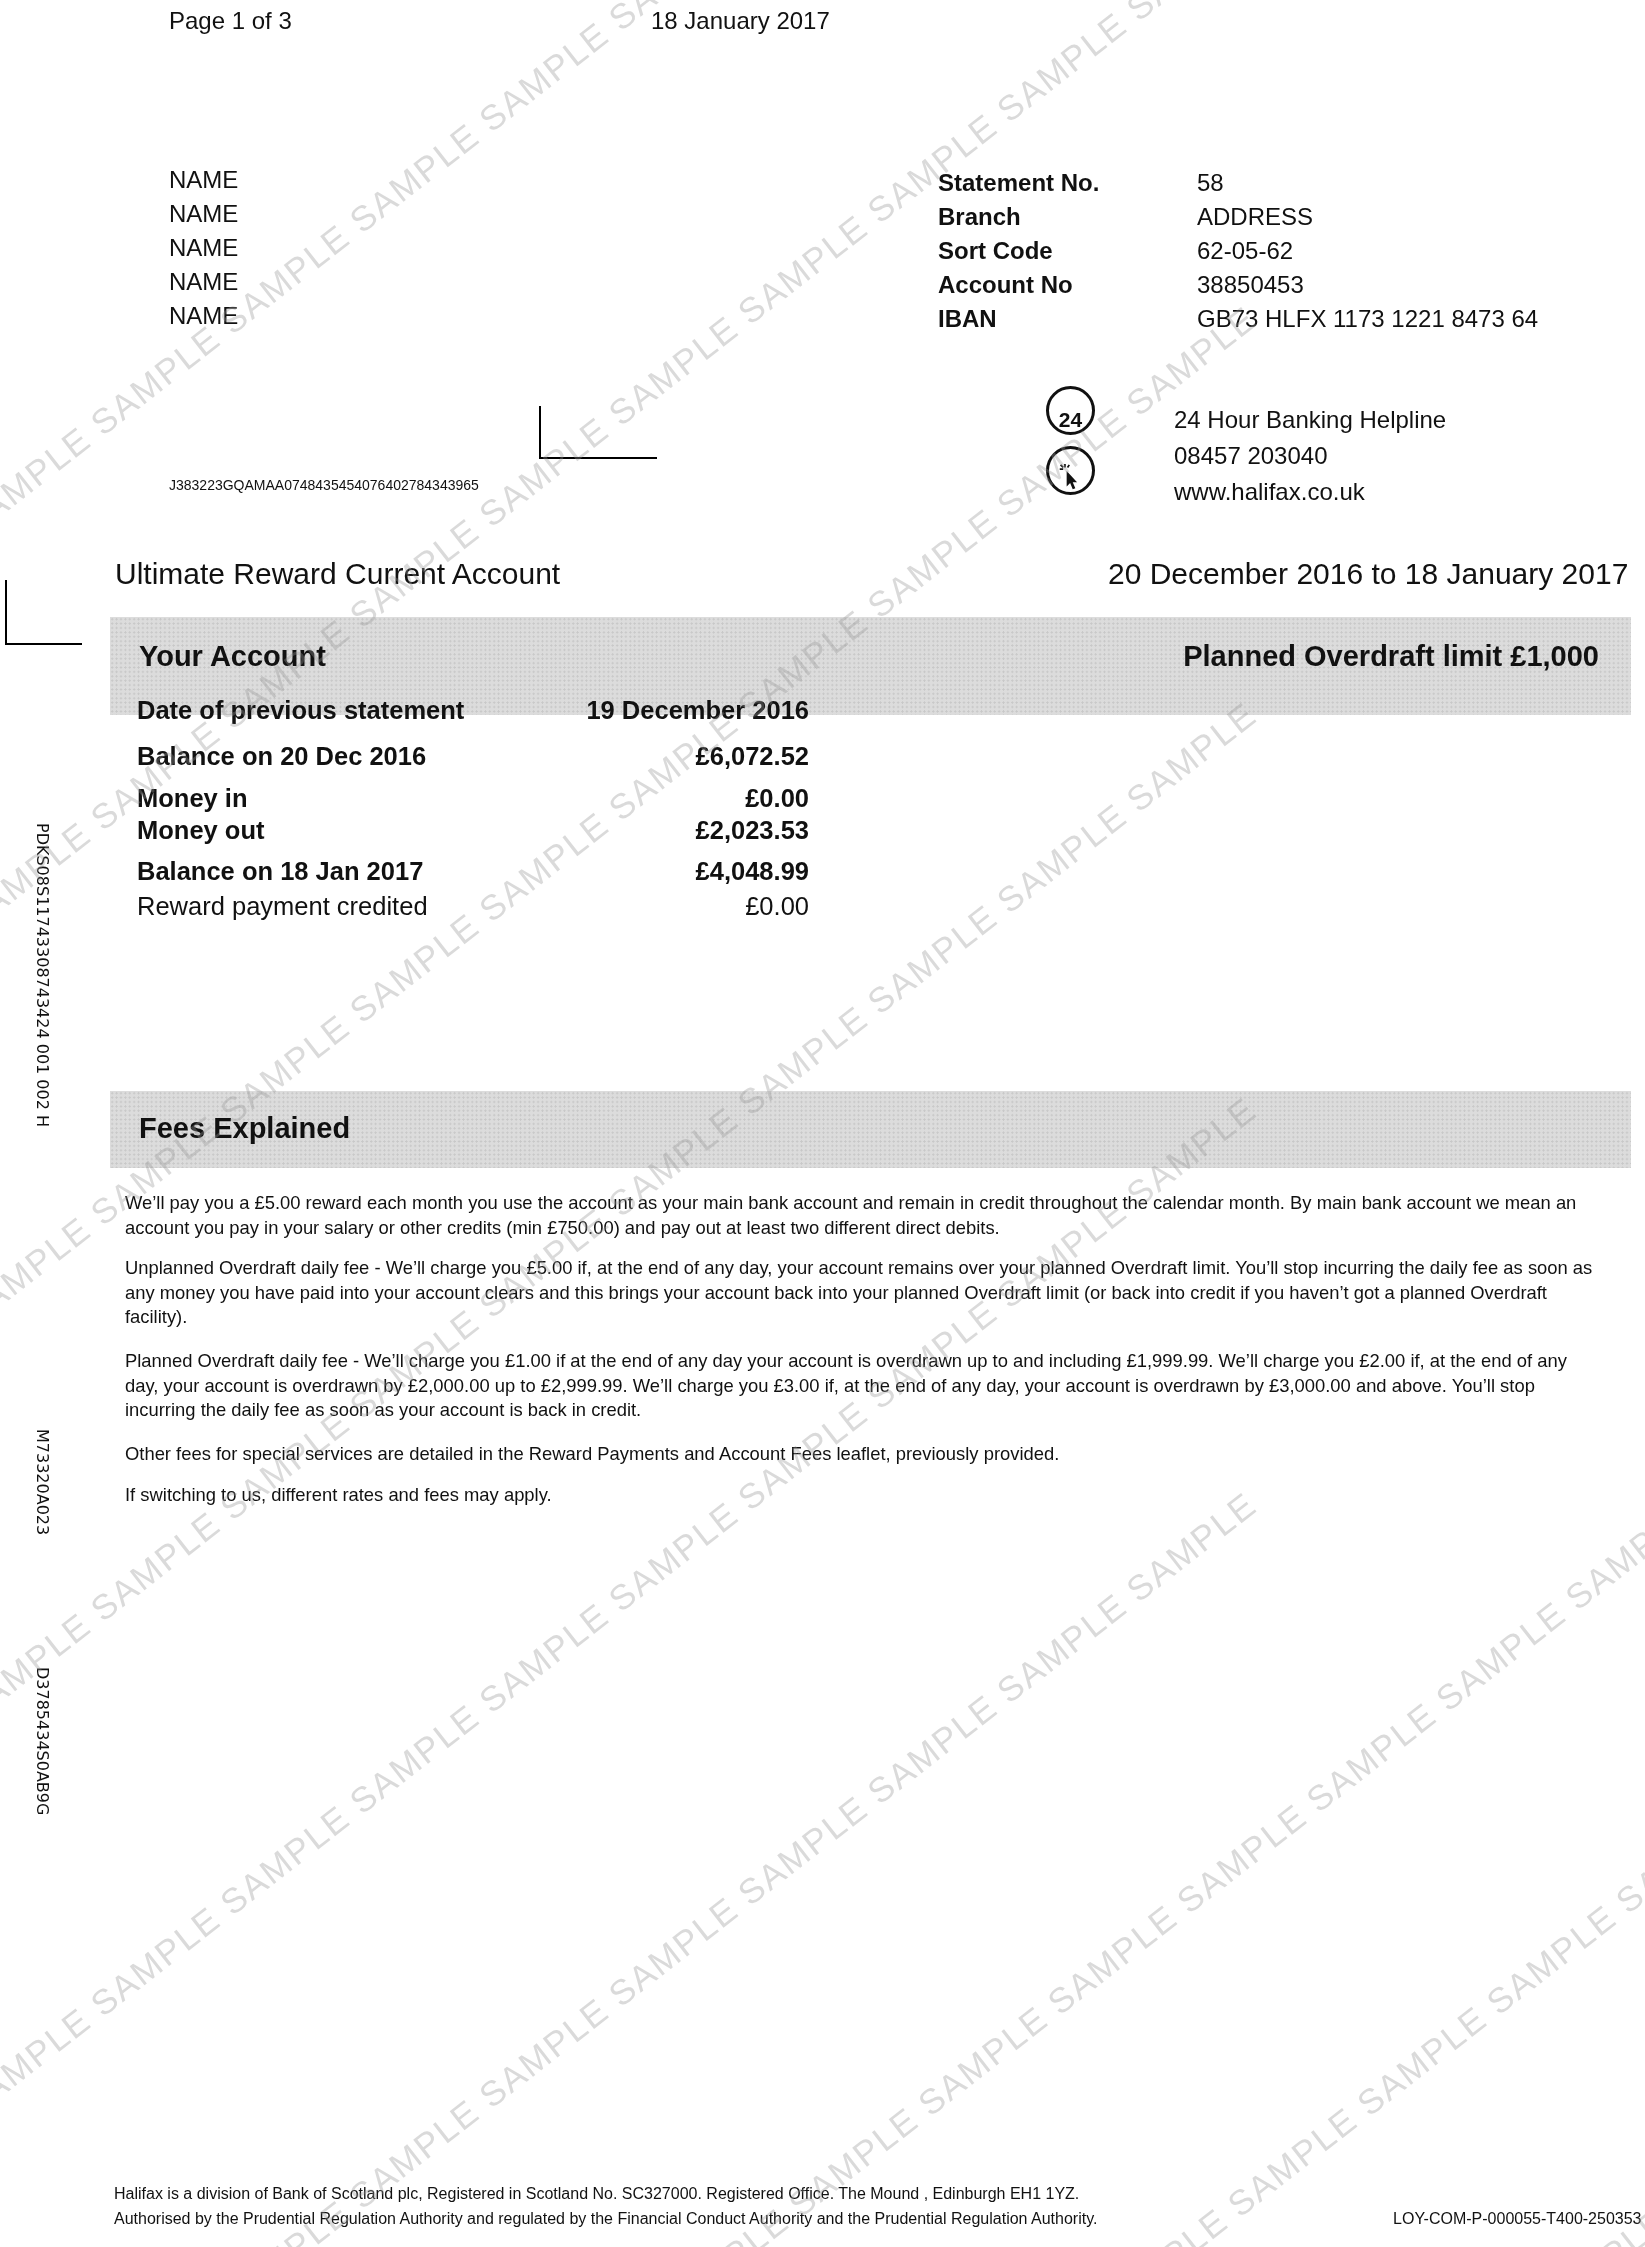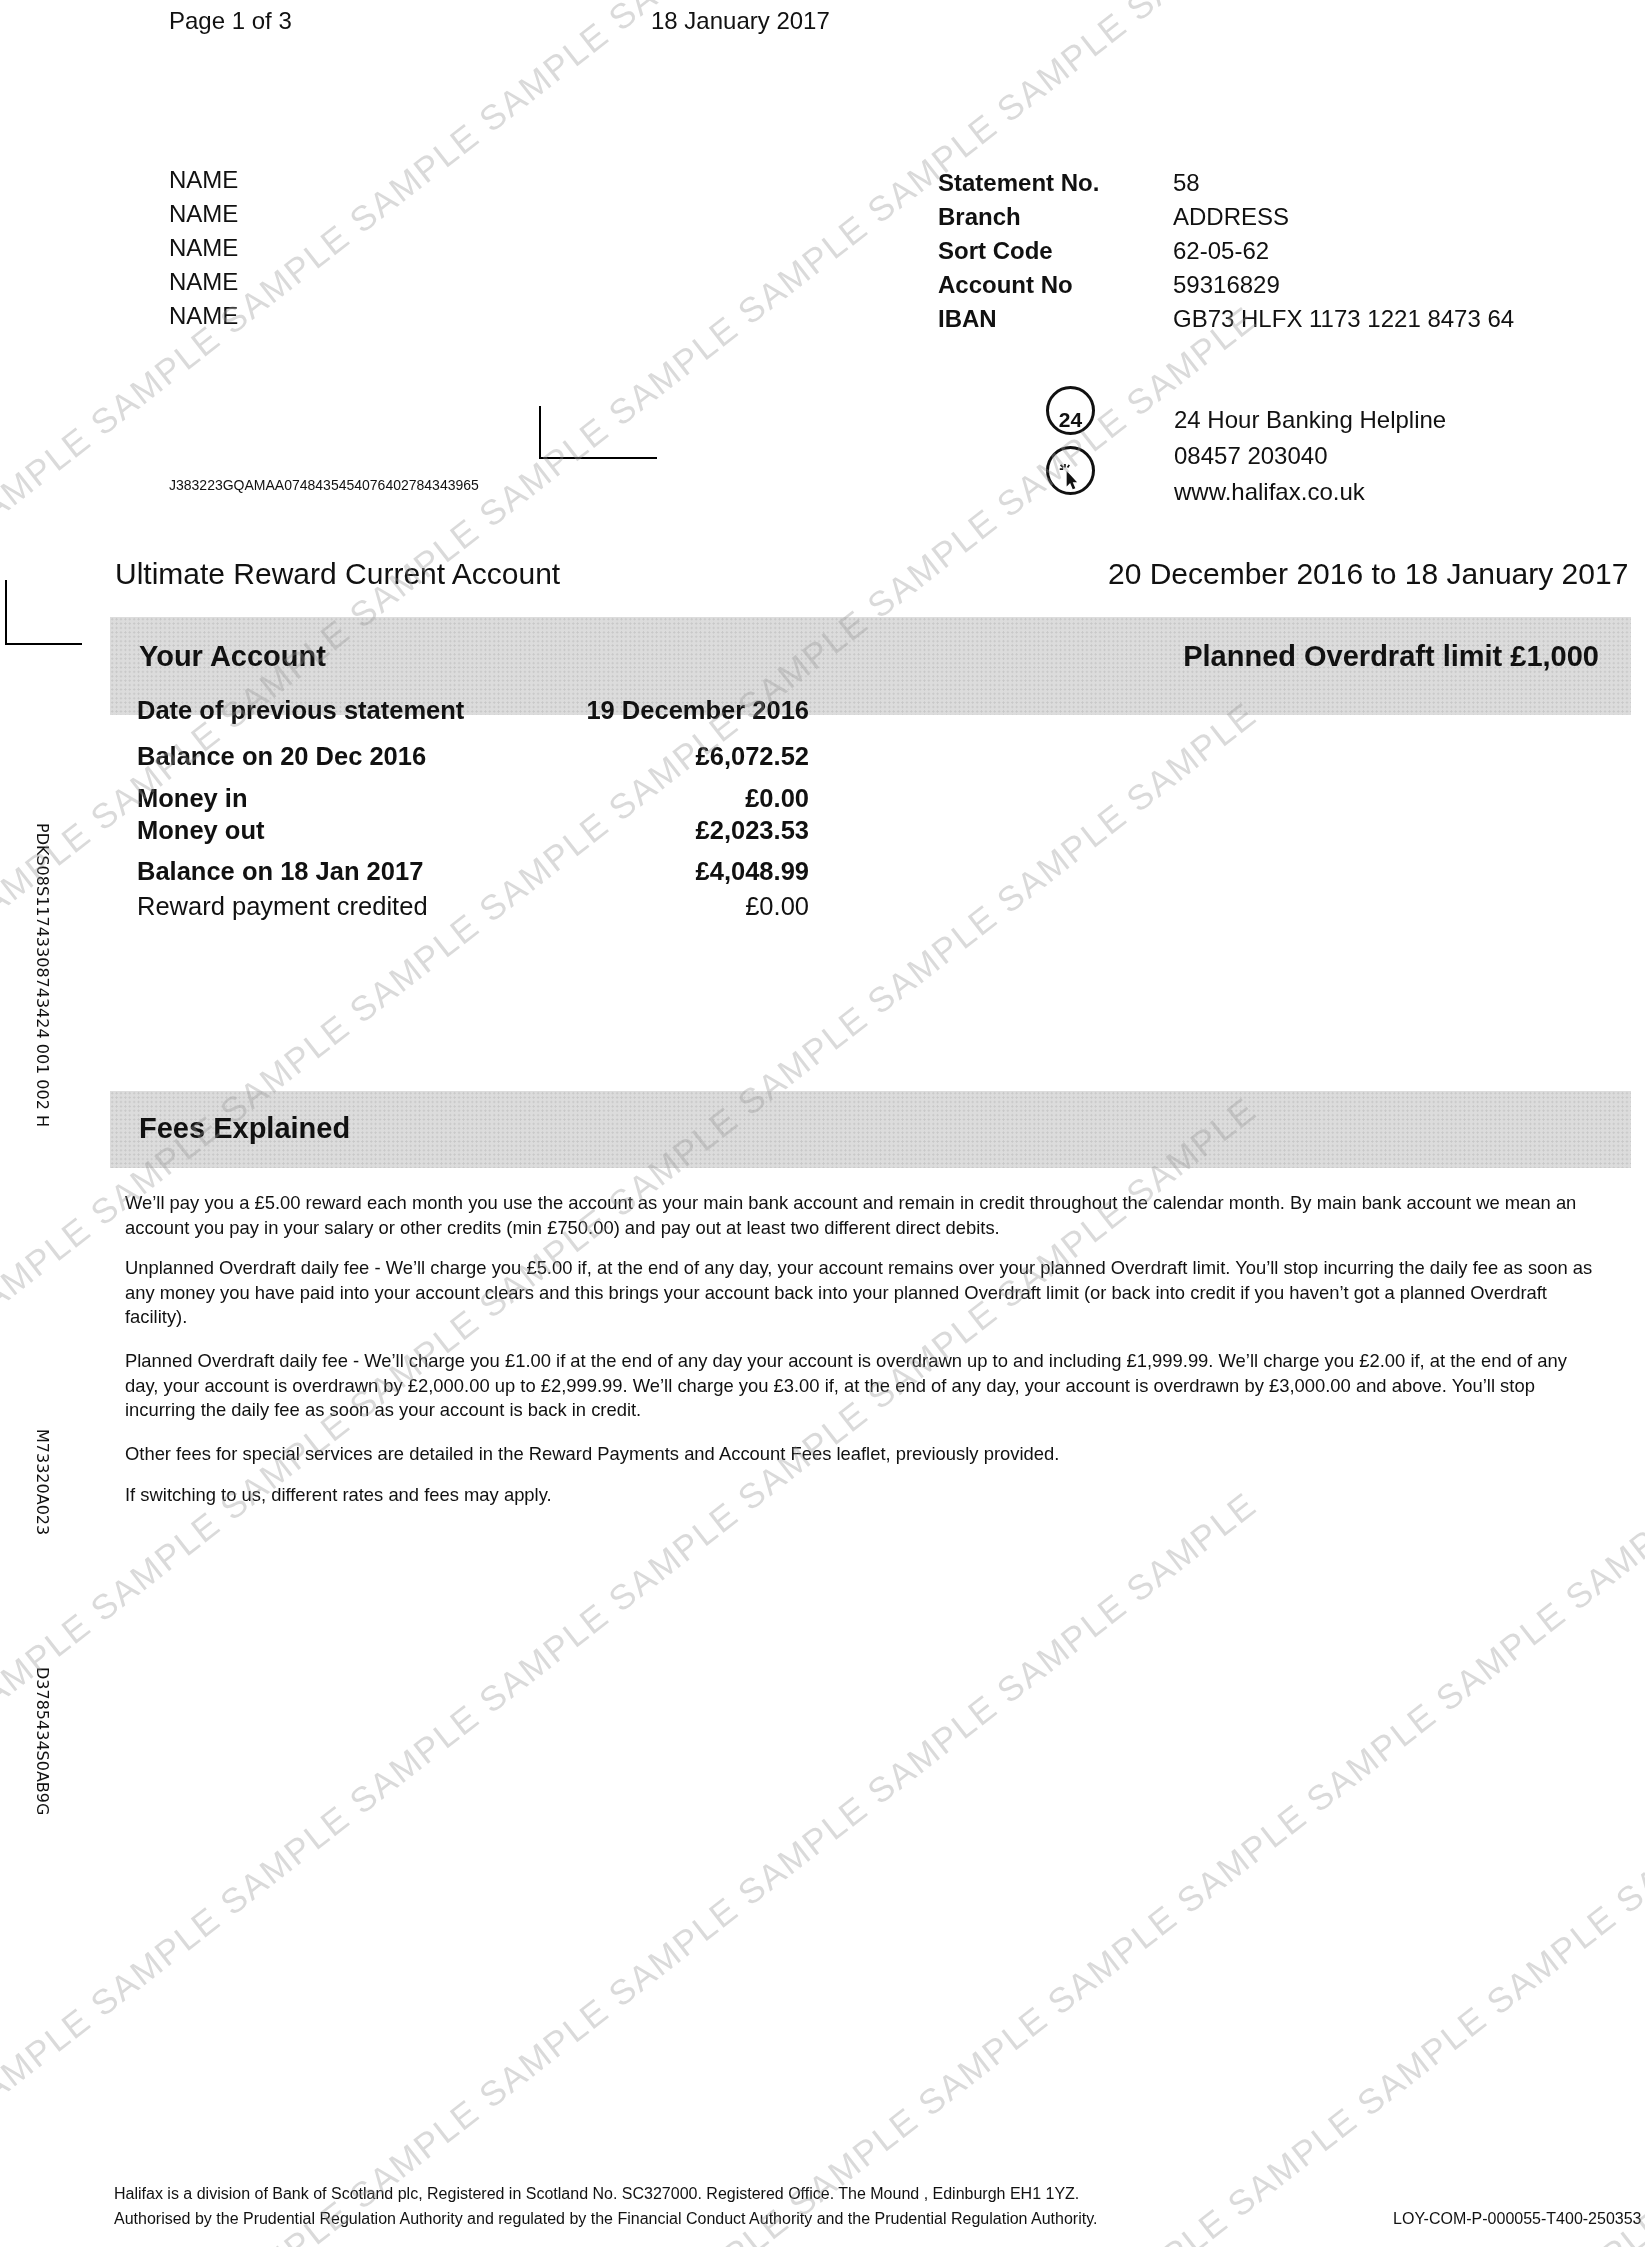--- a/index.html
+++ b/index.html
@@ -6,21 +6,21 @@
   body { width: 1645px; height: 2247px; position: relative; overflow: hidden;
          font-family: "Liberation Sans", "DejaVu Sans", sans-serif; color: #111; }
   .abs { position: absolute; }
   .watermark { position: absolute; left: 0; top: 0; width: 1645px; height: 2247px; pointer-events: none; overflow: hidden; z-index: 5; }
   .wm-line { position: absolute; white-space: nowrap; font-size: 35px; letter-spacing: 1.8px; color: rgba(150,150,150,0.35);
              transform-origin: left top; transform: rotate(-38deg); font-family: "Liberation Sans", sans-serif; }
   .hdr-text { font-size: 24px; }
   .name-line { font-size: 24px; line-height: 34px; }
   .info-table { font-size: 24px; line-height: 34px; }
   .info-label { font-weight: bold; display: inline-block; width: 235px; }
-  .info-value { display: inline-block; }
+  .info-value { display: inline-block; margin-left: 24px; }
   .band { position: absolute; left: 110px; width: 1521px; background-color: #dcdcdc;
           background-image: radial-gradient(#c8c8c8 0.9px, transparent 1.1px); background-size: 4.4px 4.4px; }
   .band-title { position: absolute; font-weight: bold; font-size: 29px; }
   .summary-row { position: absolute; left: 137px; width: 672px; font-size: 25.5px; display: flex; justify-content: space-between; }
   .summary-row.bold { font-weight: bold; }
   .fees p { margin: 16px; font-size: 18.4px; line-height: 24.6px; }
   .vert { position: absolute; font-size: 16px; writing-mode: vertical-rl; font-family: "DejaVu Sans", sans-serif; }
   .footer { font-size: 16px; line-height: 24.6px; }
   .barcode { background-color: #fff;
     background-image:
@@ -45,21 +45,21 @@
 
 <div class="abs barcode" style="left:539px; top:406px; width:116px; height:51px;"></div>
 <div class="abs" style="left:169px; top:477px; font-size:14px;">J383223GQAMAA0748435454076402784343965</div>
 
 <div class="abs barcode" style="left:5.3px; top:580px; width:75px; height:63px;"></div>
 
 <div class="abs info-table" style="left:938px; top:166px;">
   <div><span class="info-label">Statement No.</span><span class="info-value">58</span></div>
   <div><span class="info-label">Branch</span><span class="info-value">ADDRESS</span></div>
   <div><span class="info-label">Sort Code</span><span class="info-value">62-05-62</span></div>
-  <div><span class="info-label">Account No</span><span class="info-value">59316829</span></div>
+  <div><span class="info-label">Account No</span><span class="info-value">38850453</span></div>
   <div><span class="info-label">IBAN</span><span class="info-value">GB73 HLFX 1173 1221 8473 64</span></div>
 </div>
 
 <div class="icon-circle" style="left:1046px; top:386px;">
   <span>24</span>
 </div>
 <div class="icon-circle" style="left:1046px; top:446px;">
   <svg width="26" height="30" viewBox="0 0 30 34">
     <path d="M10 10 L10 28 L14 24 L17 31 L20 30 L17 23 L22 23 Z" fill="#111"></path>
     <path d="M8 2 L8 6 M2 8 L6 8 M3 3 L6 6 M13 3 L11 6" stroke="#111" stroke-width="2"></path>

